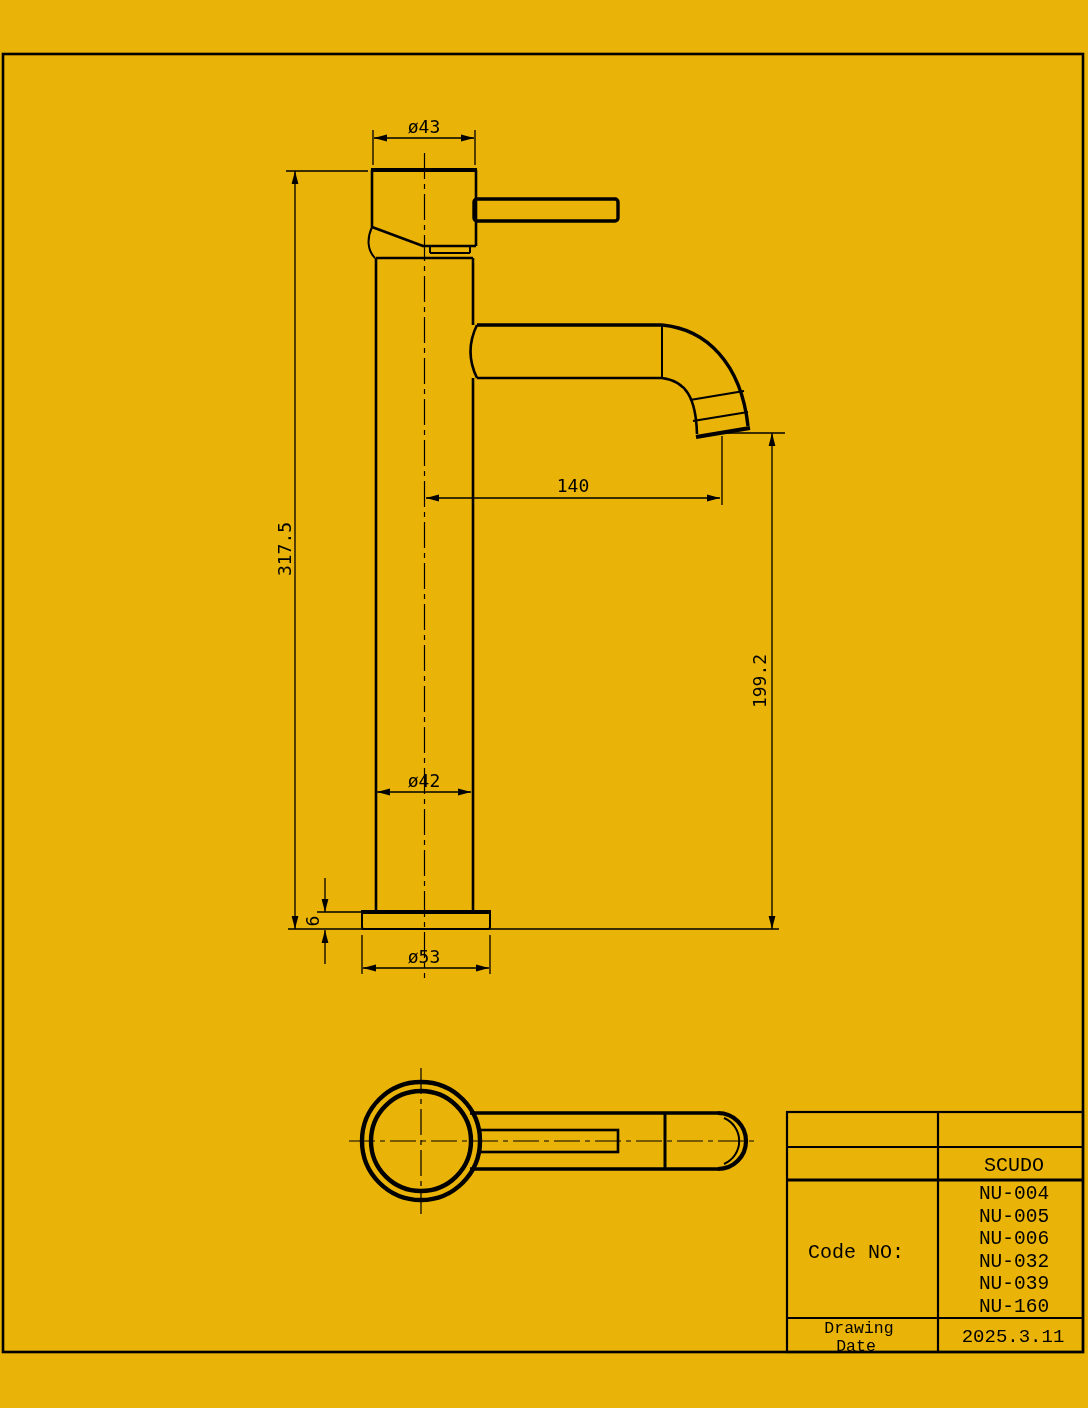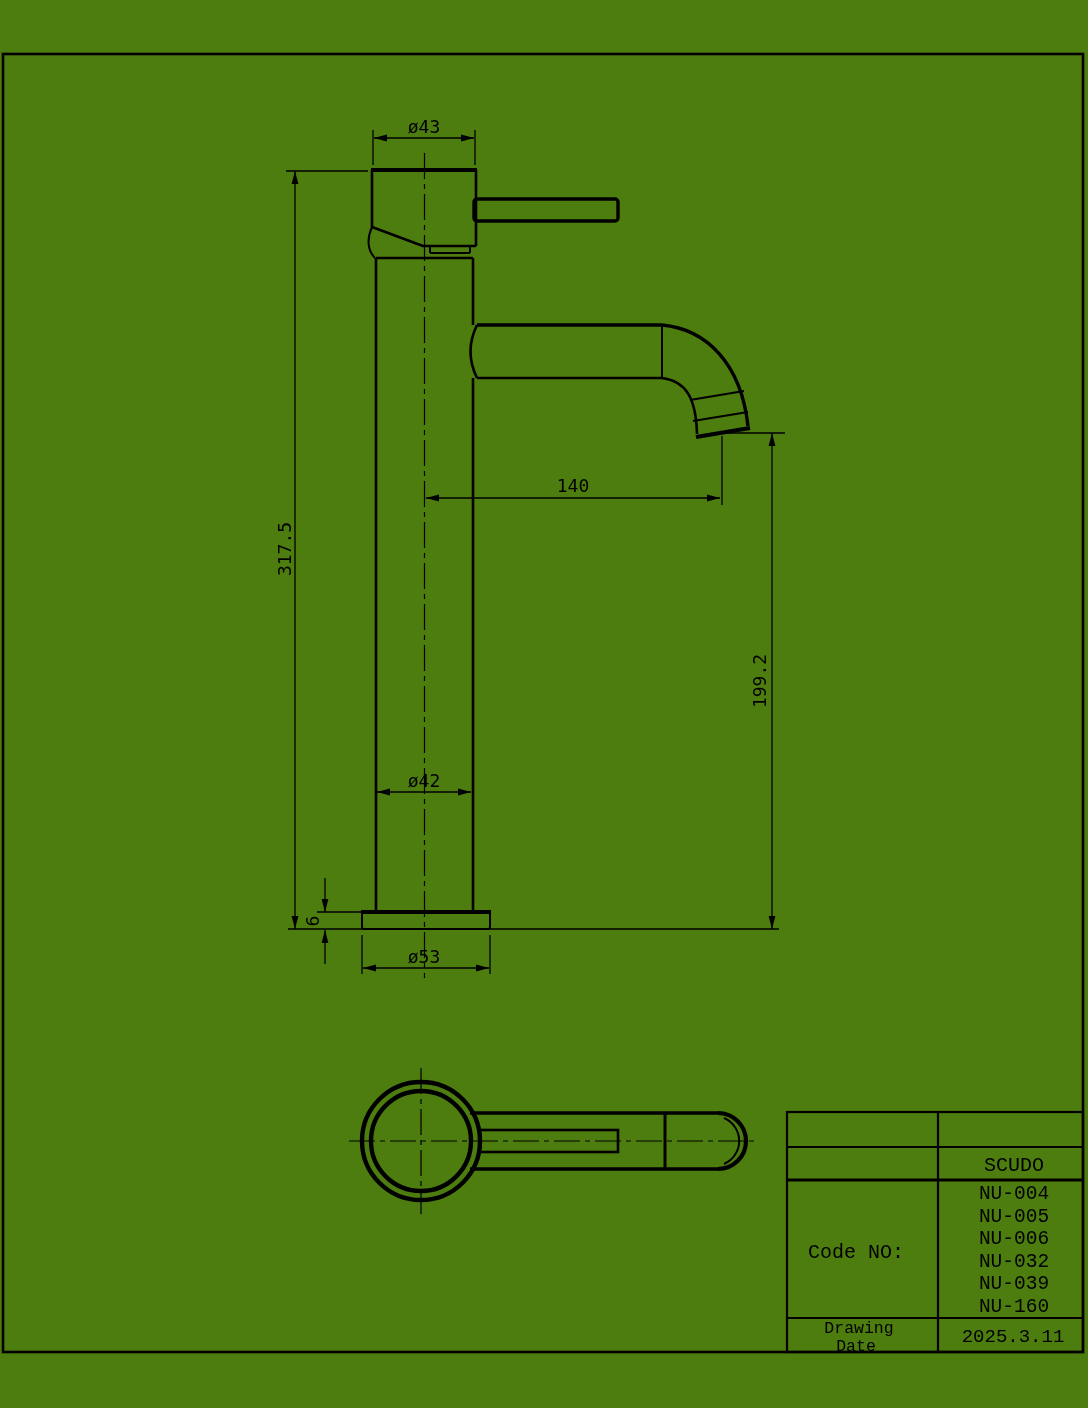--- a/index.html
+++ b/index.html
@@ -1,16 +1,16 @@
 <!DOCTYPE html>
 <html><head>
 <meta charset="utf-8">
 <style>
   html,body{margin:0;padding:0;background:#ffffff;}
-  #page{position:relative;width:1088px;height:1408px;background:#4d7c0f;overflow:hidden;
+  #page{position:relative;width:1088px;height:1408px;background:#eab308;overflow:hidden;
         font-family:"DejaVu Sans Mono",monospace;}
   svg{position:absolute;left:0;top:0;}
   
   .ol   {stroke:#000;fill:none;stroke-width:2.6;}   
   .olthk{stroke:#000;fill:none;stroke-width:4.2;}   
   .olmed{stroke:#000;fill:none;stroke-width:2;}     
   .dim  {stroke:#000;fill:none;stroke-width:1.3;}   
   .cl   {stroke:#000;fill:none;stroke-width:1.2;stroke-dasharray:26 5 5 5;} 
   .tv   {stroke:#000;fill:none;stroke-width:4.4;}   
   .tb   {stroke:#000;fill:none;stroke-width:2.2;}   

